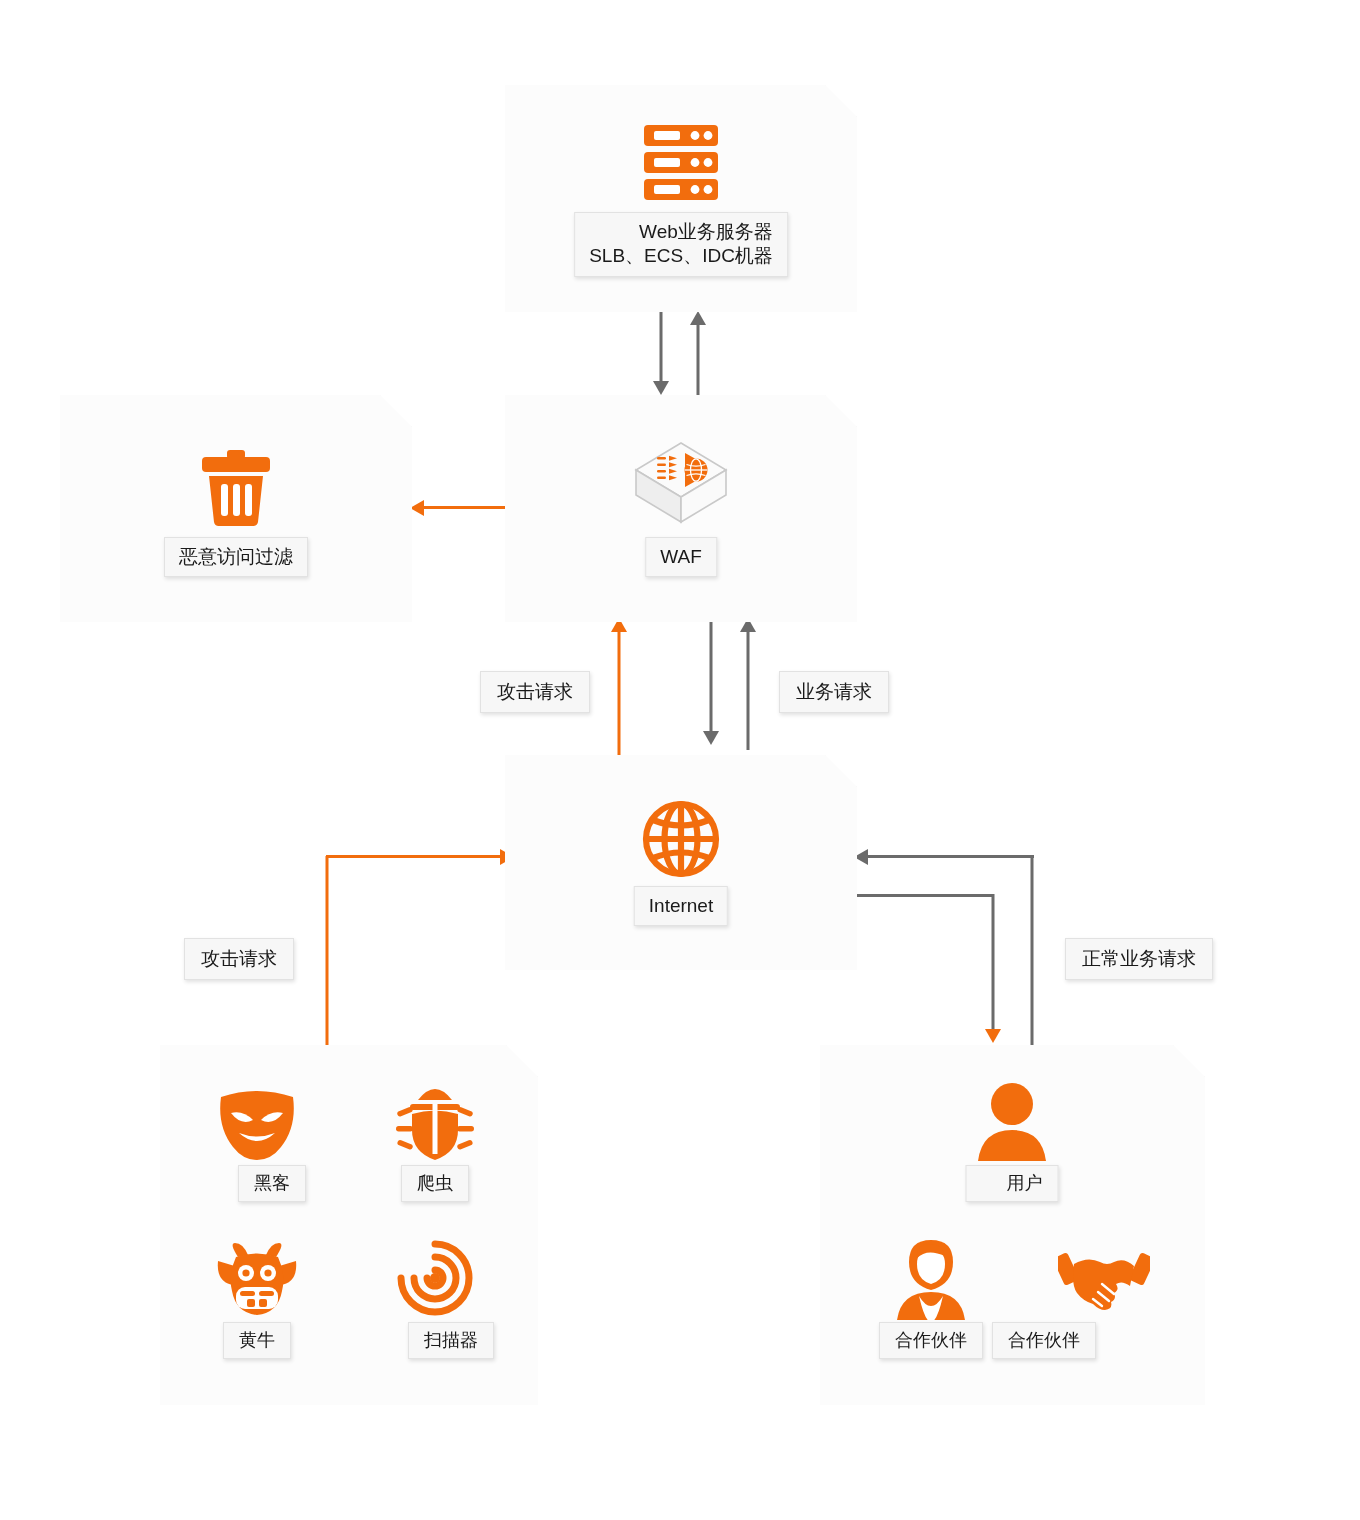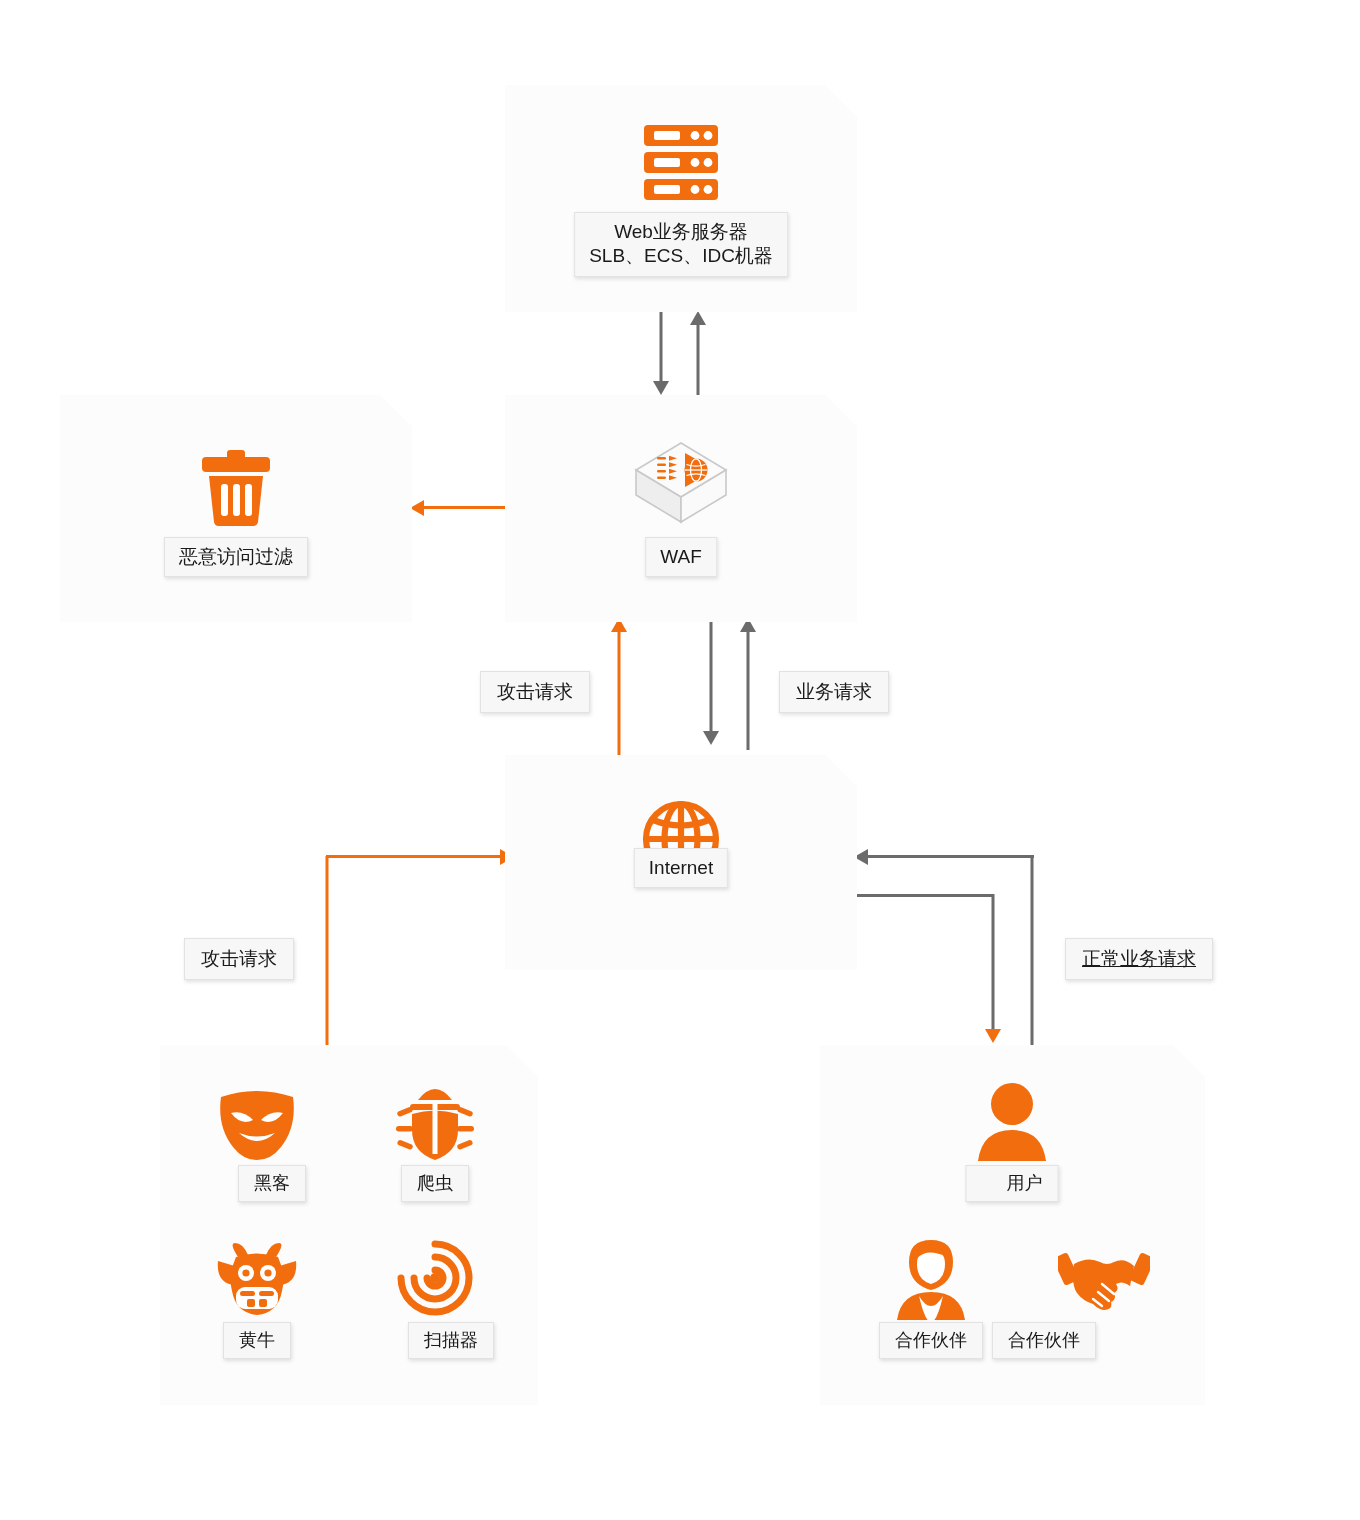--- a/index.html
+++ b/index.html
@@ -149,21 +149,21 @@
         <rect x="12" y="60" width="26" height="9" rx="2"></rect>
         <circle cx="53" cy="10.5" r="4.4"></circle>
           <circle cx="66" cy="10.5" r="4.4"></circle>
         <circle cx="53" cy="37.5" r="4.4"></circle>
           <circle cx="66" cy="37.5" r="4.4"></circle>
         <circle cx="53" cy="64.5" r="4.4"></circle>
           <circle cx="66" cy="64.5" r="4.4"></circle>
       </g>
     </svg>
   </div>
-  <div class="chip" style="left:681px; top:212px;">Web业务服务器
+  <div class="chip" style="left:681px; top:212px;text-align:right;">Web业务服务器
 SLB、ECS、IDC机器</div>
 
   <div class="card" style="left:60px; top:395px; width:352px; height:227px;">
   </div>
   <div class="icon" style="left:236px; top:450px;">
     <svg width="68" height="76" viewBox="0 0 68 76" xmlns="http://www.w3.org/2000/svg">
       <g fill="#f26d0d">
         <rect x="25" y="0" width="18" height="9" rx="3"></rect>
         <rect x="0" y="7" width="68" height="15" rx="4"></rect>
         <path d="M7 26 h54 l-5 46 a5 5 0 0 1 -5 4 h-34 a5 5 0 0 1 -5 -4 z"></path>
@@ -220,24 +220,24 @@
       <g stroke="#f26d0d" fill="none" stroke-width="6.2">
         <circle cx="39" cy="39" r="35"></circle>
         <ellipse cx="39" cy="39" rx="16.5" ry="35"></ellipse>
         <line x1="4" y1="39" x2="74" y2="39"></line>
         <line x1="39" y1="4" x2="39" y2="74"></line>
         <path d="M11 20 q28 11 56 0"></path>
         <path d="M11 58 q28 -11 56 0"></path>
       </g>
     </svg>
   </div>
-  <div class="chip" style="left:681px; top:848px;text-align:right;">Internet</div>
+  <div class="chip" style="left:681px; top:886px;text-align:right;">Internet</div>
 
   <div class="chip edge-label" style="left:239px; top:938px;">攻击请求</div>
-  <div class="chip edge-label" style="left:1139px; top:938px;text-decoration:underline;">正常业务请求</div>
+  <div class="chip edge-label" style="left:1139px; top:938px;">正常业务请求</div>
 
   <div class="card" style="left:160px; top:1045px; width:378px; height:360px;">
   </div>
 
   <div class="icon" style="left:257px; top:1085px;">
     <svg width="84" height="76" viewBox="0 0 84 76" xmlns="http://www.w3.org/2000/svg">
       <path d="M6 12 q36 -12 72 0 q4 30 -12 50 q-10 13 -24 13 q-14 0 -24 -13 q-16 -20 -12 -50 z" fill="#f26d0d"></path>
       <path d="M16 28 q12 -3 22 7 q-12 6 -22 -7 z" fill="#ffffff"></path>
       <path d="M68 28 q-12 -3 -22 7 q12 6 22 -7 z" fill="#ffffff"></path>
       <path d="M24 48 q18 16 36 0 q-18 7 -36 0 z" fill="#ffffff"></path>

